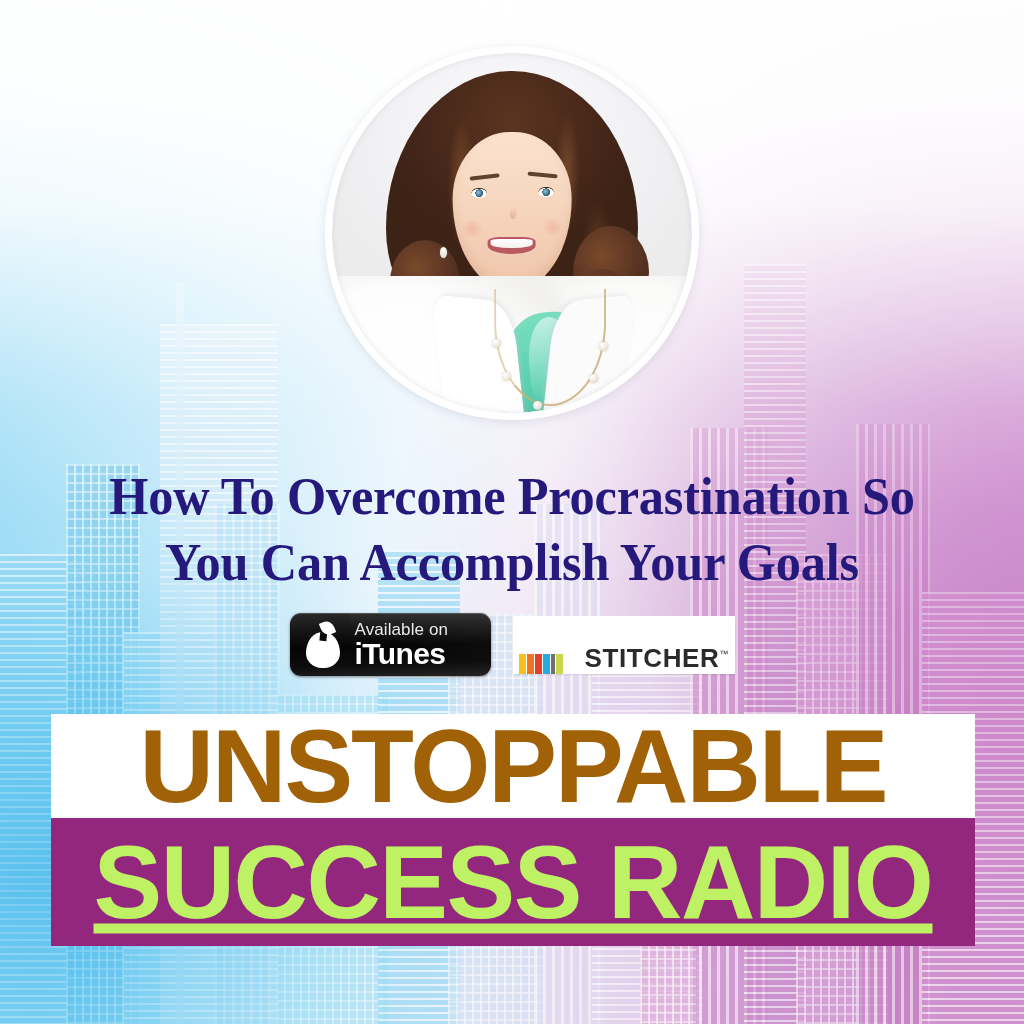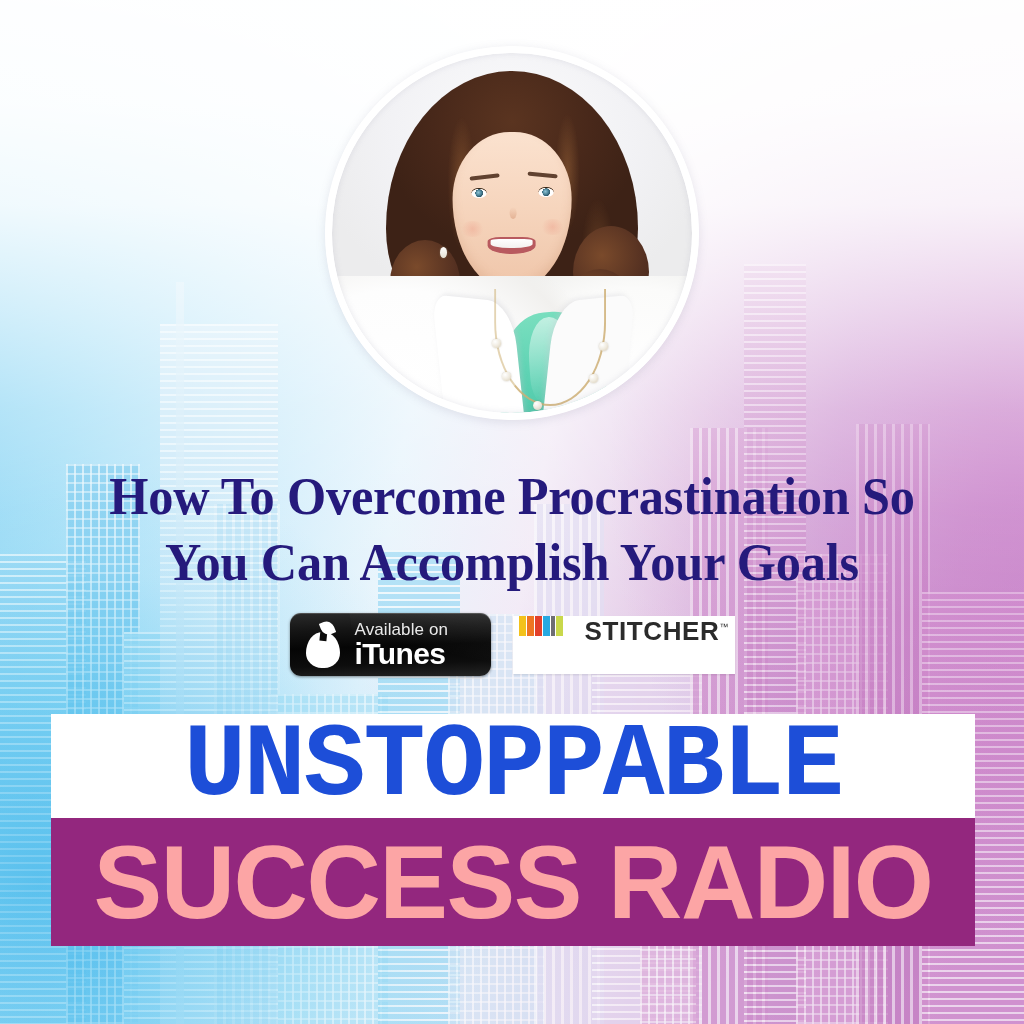--- a/index.html
+++ b/index.html
@@ -243,21 +243,21 @@
     position:absolute;left:23px;top:5px;width:13px;height:14px;background:#fff;
     border-radius:0 60% 0 60%;transform:rotate(-22deg);
   }
   .itunes-text{display:flex;flex-direction:column;justify-content:center;margin-left:5px;line-height:1;}
   .itunes-avail{color:#e9e9e9;font-size:17px;font-weight:400;letter-spacing:.1px;}
   .itunes-word{color:#ffffff;font-size:30px;font-weight:700;letter-spacing:-.6px;margin-top:1px;}
 
   
   #stitcher-badge{
     width:222px;height:58px;background:#ffffff;
-    display:flex;align-items:flex-start;justify-content:center;gap:22px;
+    display:flex;align-items:flex-end;justify-content:center;gap:22px;
     box-shadow:0 1px 2px rgba(0,0,0,.10);
   }
   .st-bars{display:flex;align-items:center;height:20px;gap:1px;}
   .st-bars i{display:block;width:7px;height:20px;}
   .st-word{
     color:#2b2b2b;font-size:26px;font-weight:700;letter-spacing:.6px;
     font-family:"Liberation Sans", sans-serif;position:relative;
   }
   .st-tm{font-size:9px;vertical-align:super;font-weight:400;letter-spacing:0;}
 
@@ -269,39 +269,40 @@
     position:relative;
   }
   .band-magenta{
     background:#93277e;
     height:128px;
     position:relative;
   }
   .word-unstoppable{
     position:absolute;left:50%;top:50%;
     transform:translate(-50%,-50%) scaleX(1.0);
-    color:#1d4ed8;
-    font-family:Liberation Mono, monospace;
+    color:#a16207;
+    font-family:Liberation Sans, sans-serif;
     font-weight:700;
     font-size:103px;
     line-height:103px;
     letter-spacing:-2px;
     white-space:nowrap;
     text-align:right;
   }
   .word-successradio{
     position:absolute;left:50%;top:50%;
     transform:translate(-50%,-50%);
-    color:#fca5a5;
+    color:#bef264;
     font-family:"Liberation Sans", sans-serif;
     font-weight:700;
     font-size:103px;
     line-height:103px;
     letter-spacing:-1.5px;
     white-space:nowrap;
+    text-decoration:underline;
   }
   .band-gap{height:10px;}
   .band-host{
     background:#93277e;
     height:44px;
     display:flex;align-items:center;justify-content:flex-end;
   }
   .host-text{
     color:#f4eef3;
     font-family:"Liberation Sans", sans-serif;

